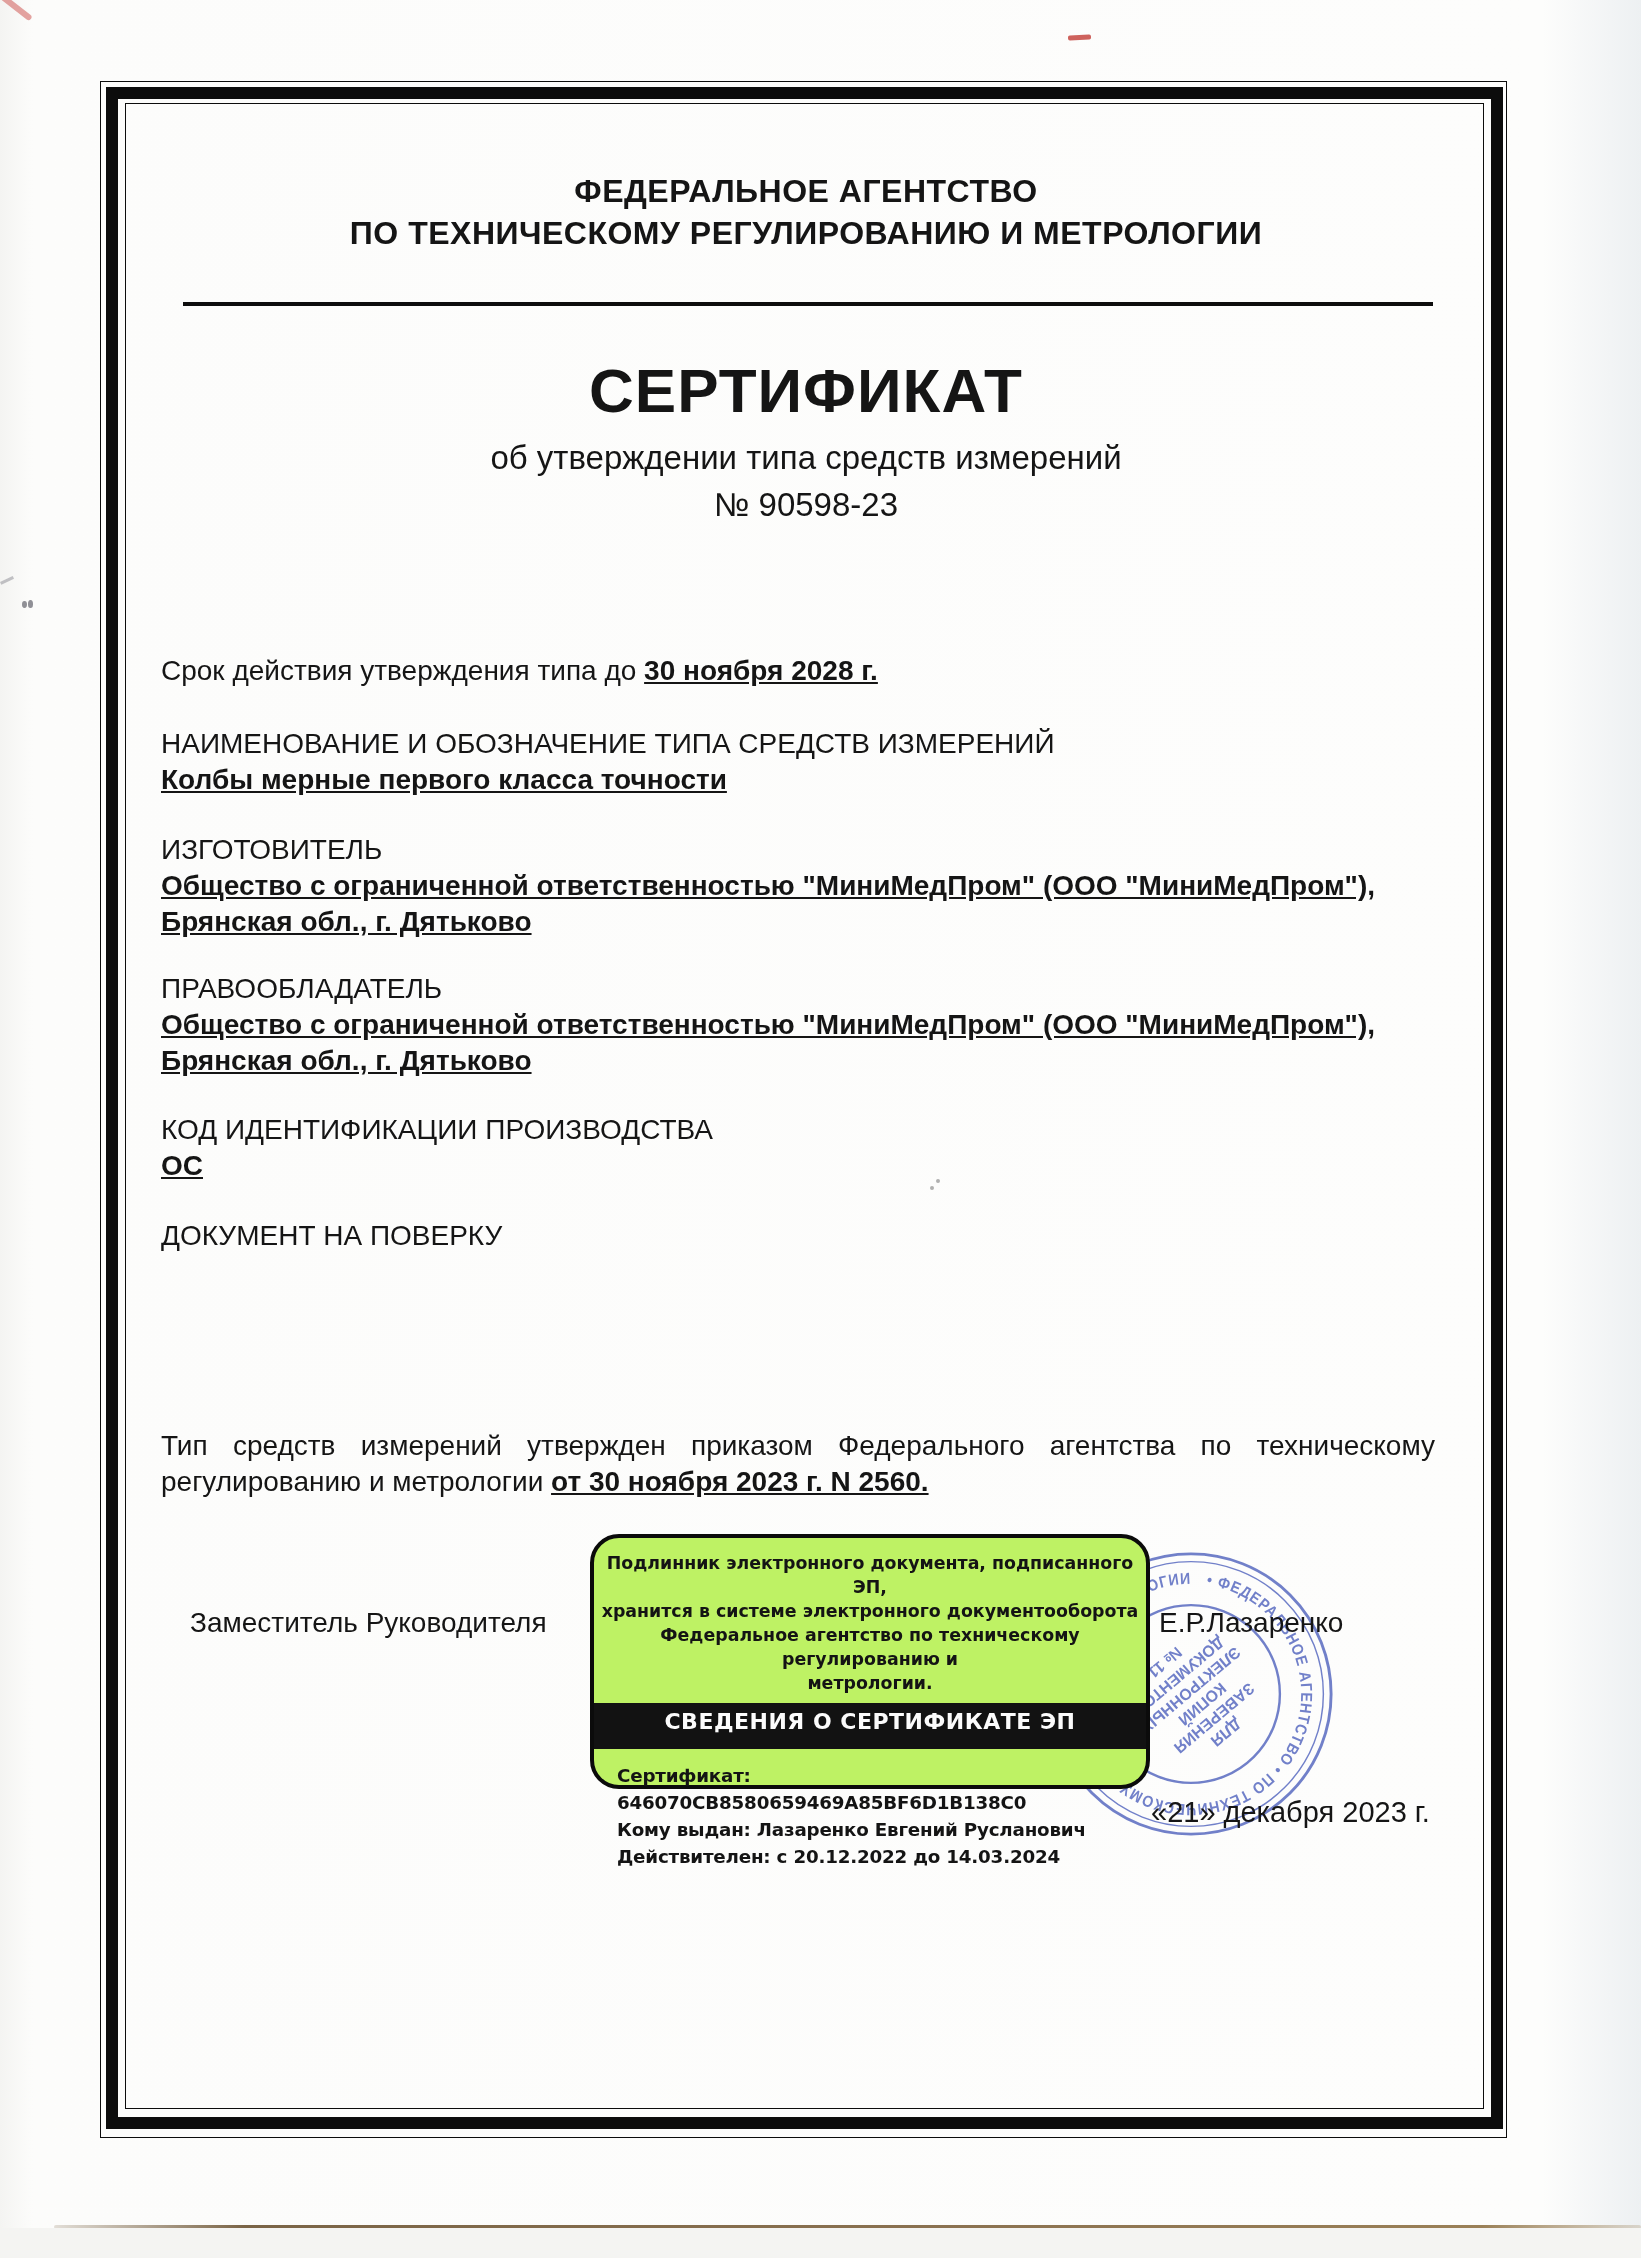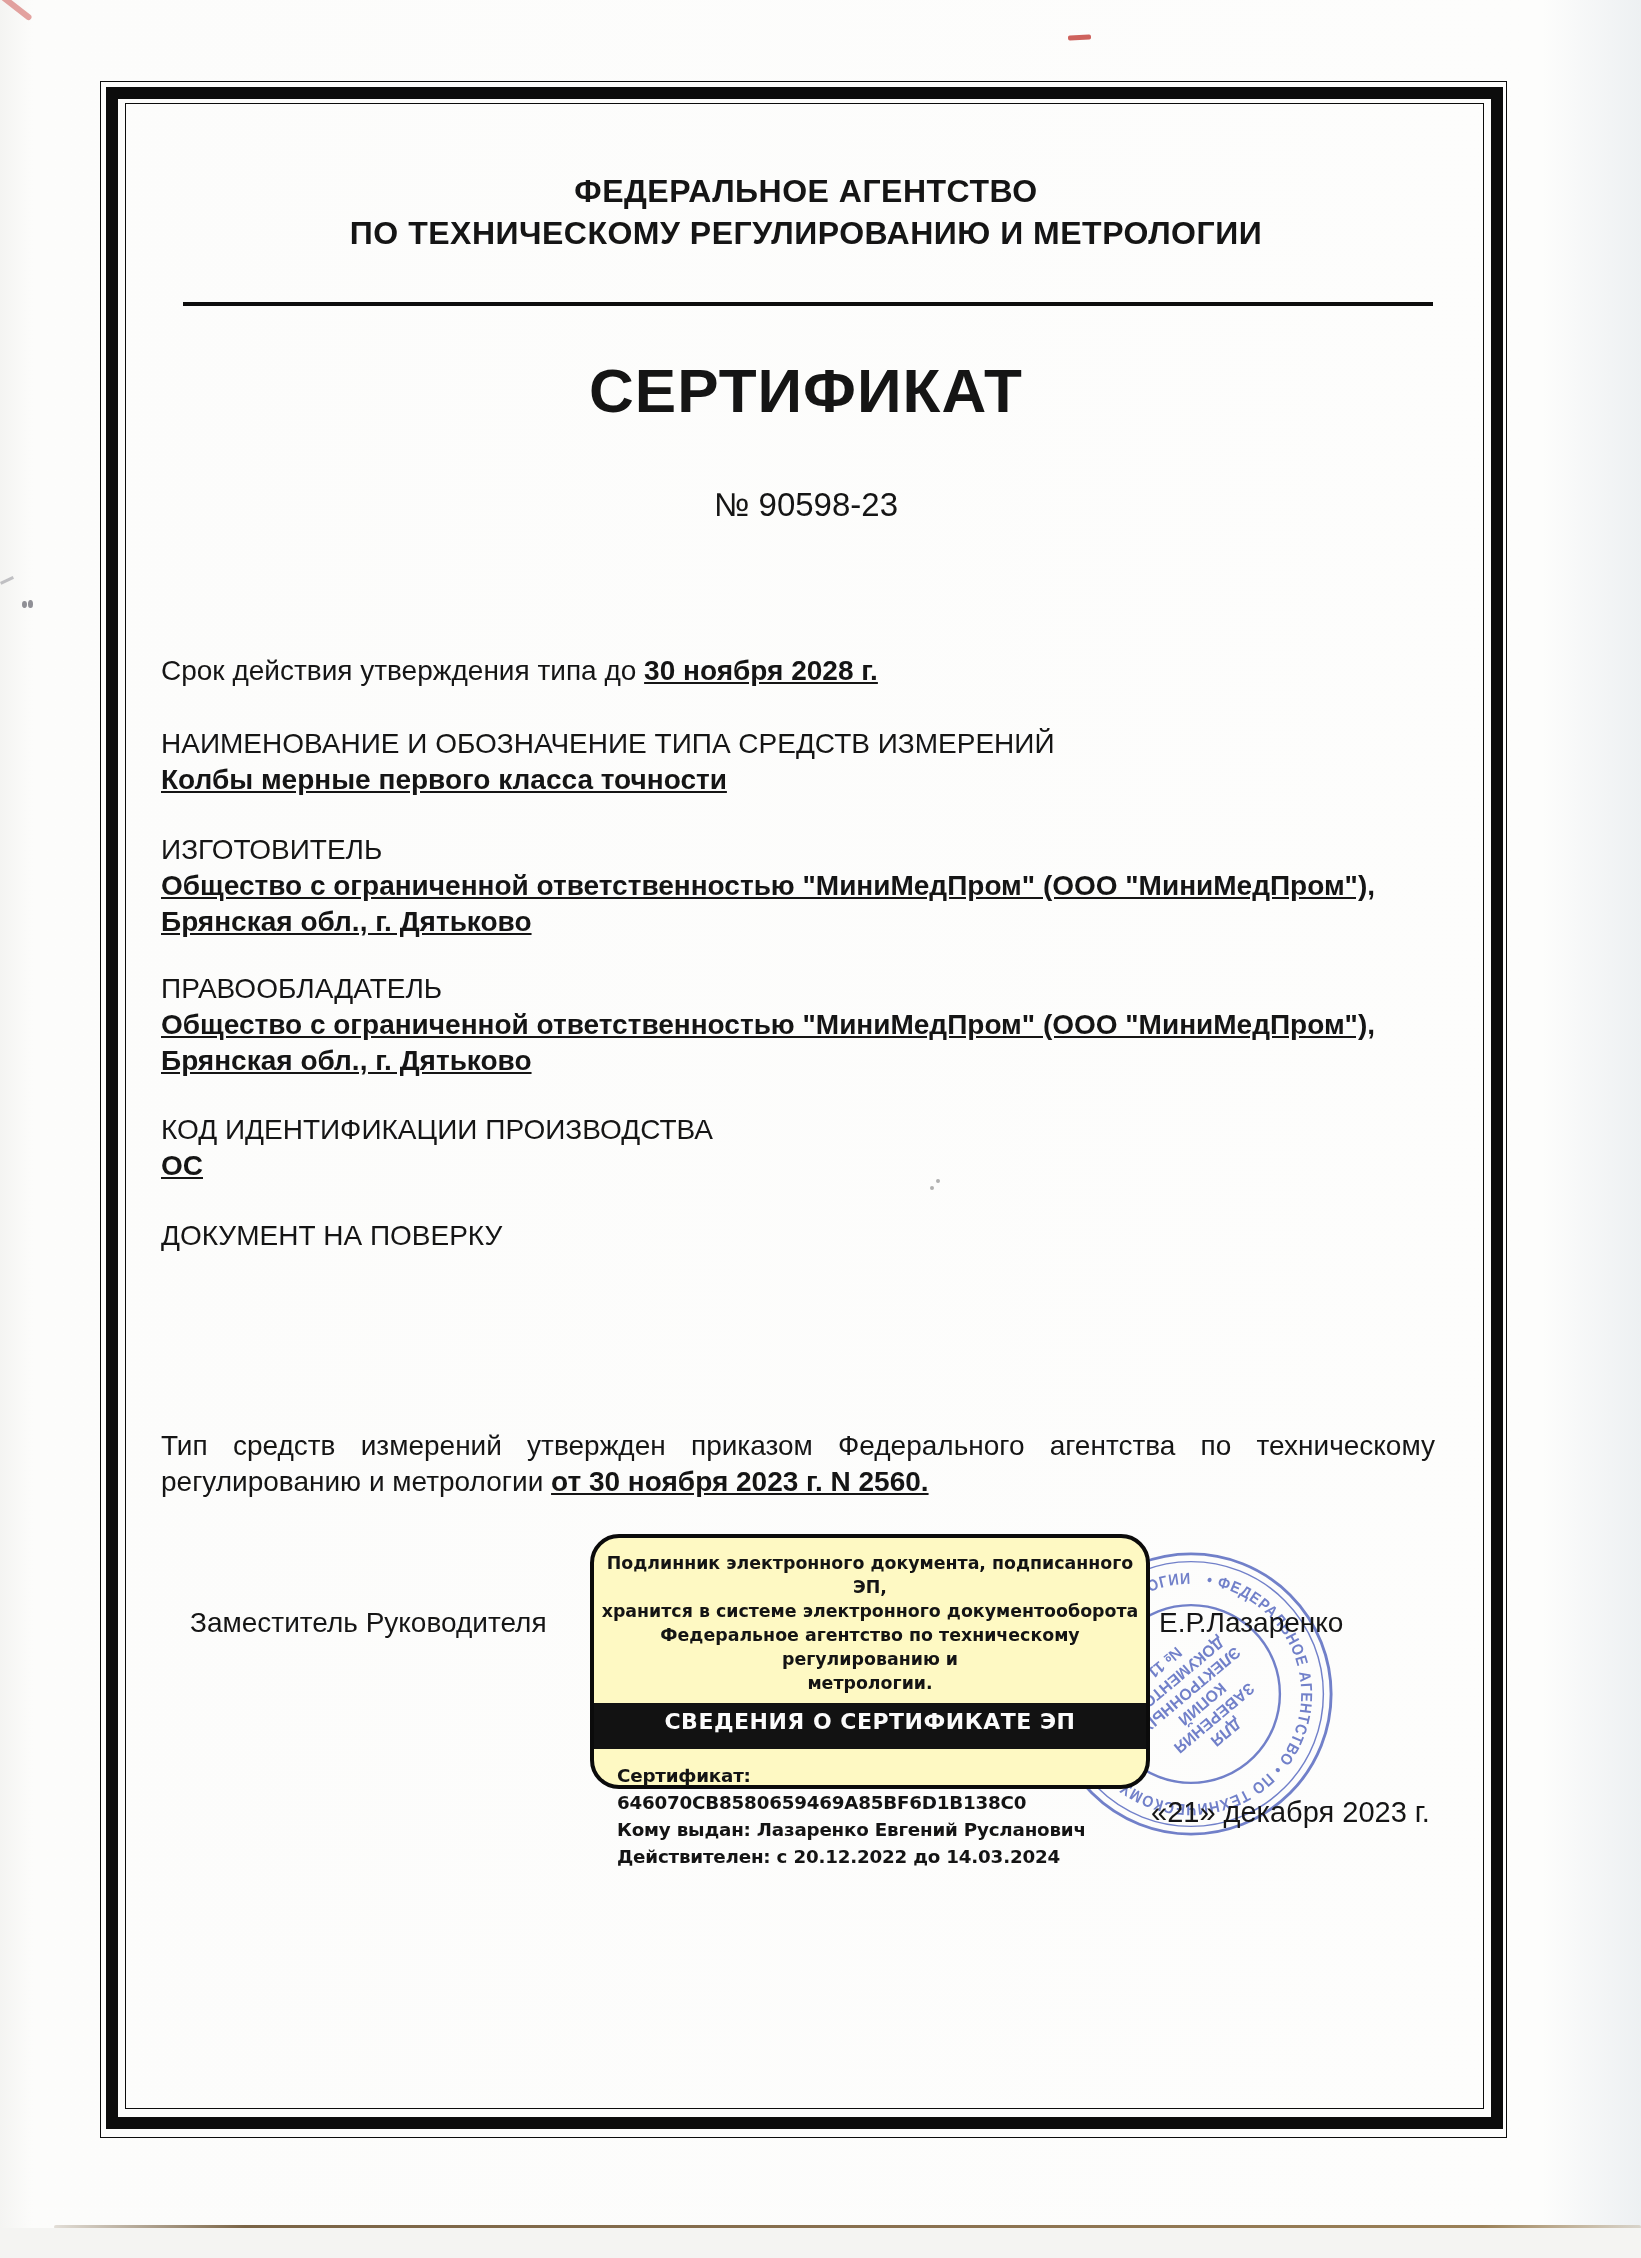--- a/index.html
+++ b/index.html
@@ -17,21 +17,21 @@
   .hdr{left:130px;top:170px;width:1352px;font-size:32px;font-weight:bold;line-height:42px;letter-spacing:0.5px;}
   .divider{left:183px;top:302px;width:1250px;height:3.9px;background:#0d0d0d;}
   .title-main{left:130px;top:355px;width:1352px;font-size:62px;font-weight:bold;letter-spacing:1px;}
   .title-sub{left:130px;top:439px;width:1352px;font-size:33px;}
   .title-num{left:130px;top:486px;width:1352px;font-size:33px;font-weight:normal;}
   .body-line{left:161px;width:1274px;font-size:28px;line-height:36px;}
   .b{font-weight:bold;text-decoration:underline;}
   .justify-line{text-align:justify;text-align-last:justify;}
   
   .esign{left:590px;top:1534px;width:560px;height:255px;box-sizing:border-box;
-         border:4.8px solid #0b0b0b;border-radius:29px;background:#fef9c3;z-index:3;
+         border:4.8px solid #0b0b0b;border-radius:29px;background:#bef264;z-index:3;
          font-family:"DejaVu Sans",sans-serif;}
   .esign-par{margin-top:12.6px;text-align:center;font-size:17.4px;font-weight:bold;line-height:24px;color:#141414;}
   .esign-bar{margin-top:8.7px;height:46px;background:#121212;color:#fbfbfb;text-align:center;
              font-size:22px;font-weight:bold;line-height:38px;letter-spacing:0.5px;}
   .esign-rows{margin-top:12.6px;padding-left:23px;font-size:18.3px;font-weight:bold;line-height:27px;color:#141414;letter-spacing:-0.2px;}
   .esign-label{display:inline-block;min-width:110px;}
   
   .stamp{left:1048px;top:1551px;width:286px;height:286px;z-index:2;opacity:.8;}
   
   .sig-pos{left:190px;top:1607px;width:483px;font-size:28px;}
@@ -76,20 +76,21 @@
   <div class="frame frame-thick"></div>
   <div class="frame frame-inner"></div>
 
   <div class="abs hdr center">
     <div>ФЕДЕРАЛЬНОЕ АГЕНТСТВО</div>
     <div>ПО ТЕХНИЧЕСКОМУ РЕГУЛИРОВАНИЮ И МЕТРОЛОГИИ</div>
   </div>
   <div class="abs divider"></div>
 
   <div class="abs title-main center">СЕРТИФИКАТ</div>
+  <div class="abs title-sub center">об утверждении типа средств измерений</div>
   <div class="abs title-num center">№ 90598-23</div>
 
   <div class="abs body-line" style="top:653px;">
     <span>Срок действия утверждения типа до </span><span class="b">30 ноября 2028 г.</span>
   </div>
 
   <div class="abs body-line" style="top:726px;">НАИМЕНОВАНИЕ И ОБОЗНАЧЕНИЕ ТИПА СРЕДСТВ ИЗМЕРЕНИЙ</div>
   <div class="abs body-line b" style="top:762px;">Колбы мерные первого класса точности</div>
 
   <div class="abs body-line" style="top:832px;">ИЗГОТОВИТЕЛЬ</div>

